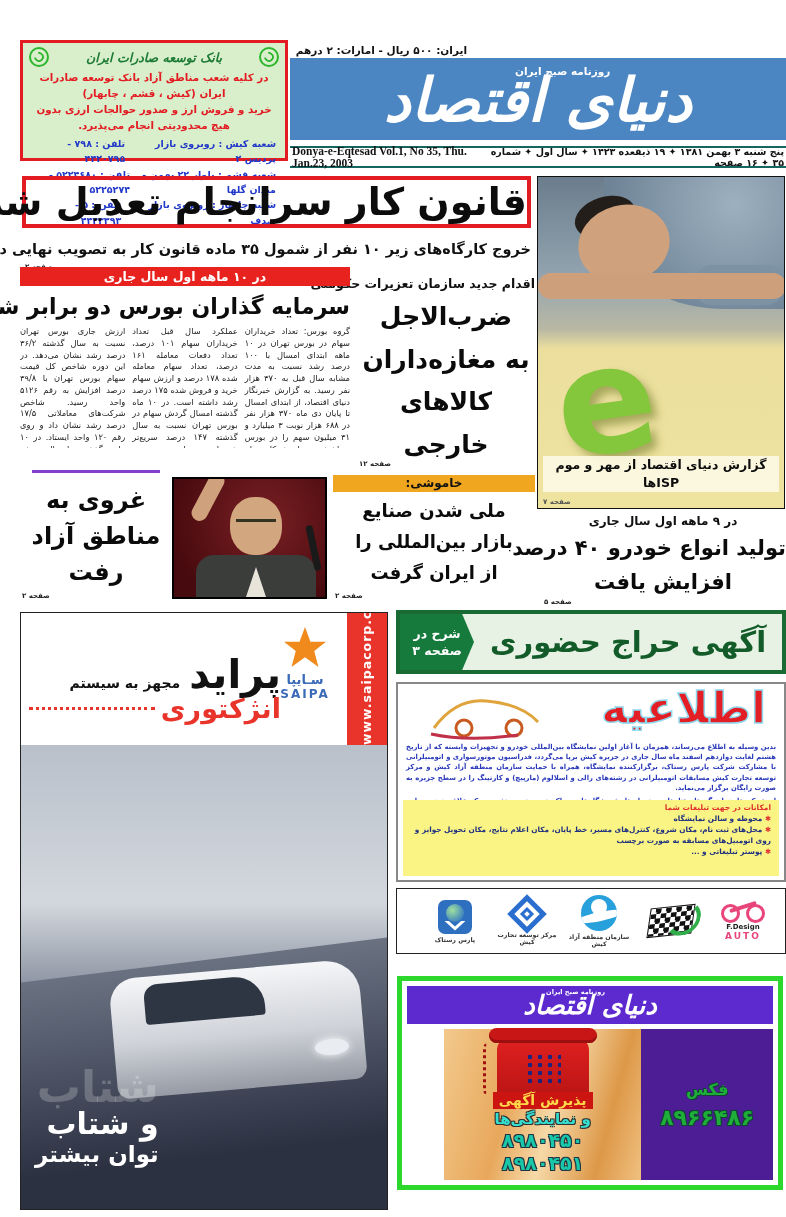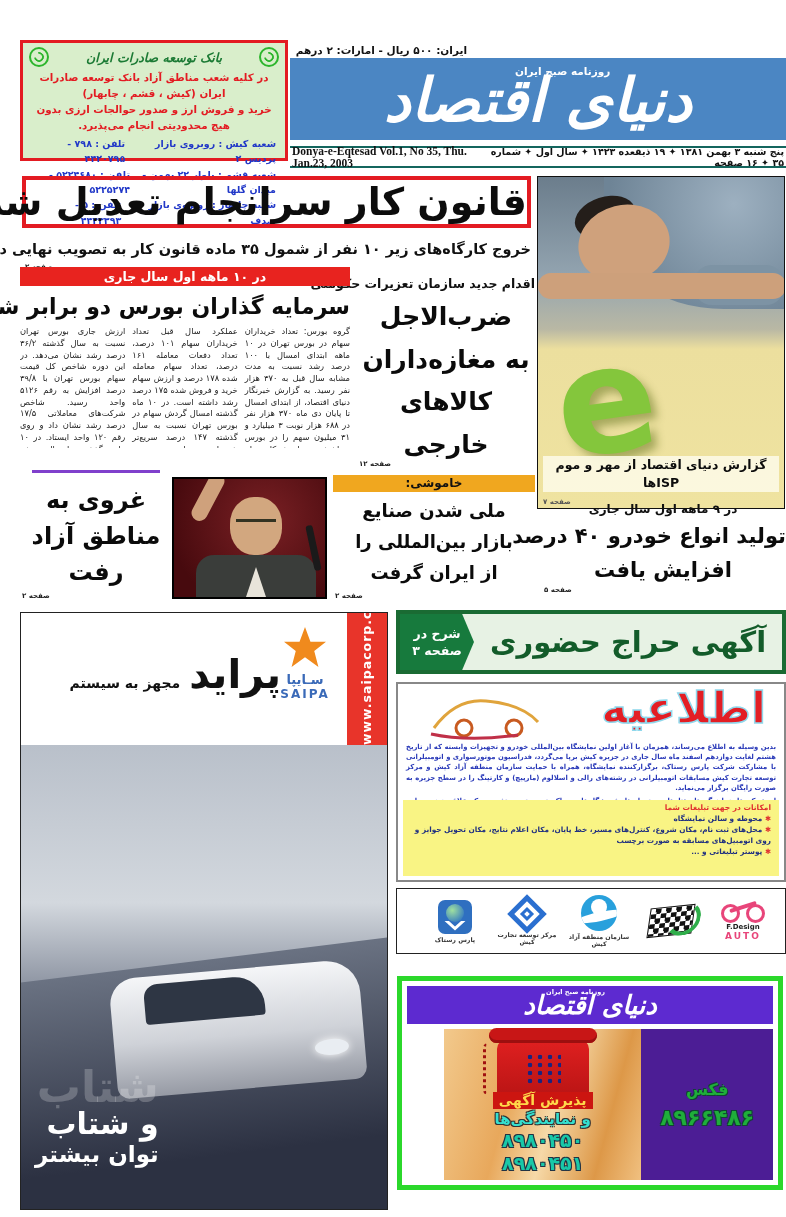--- a/index.html
+++ b/index.html
@@ -69,21 +69,21 @@
   .spk-suit { position:absolute; left:22px; bottom:-4px; width:120px; height:46px; background:#3a3d3a; border-radius:18px 18px 0 0; }
   .spk-shirt { position:absolute; left:72px; bottom:0; width:20px; height:30px; background:#e8e4da; clip-path:polygon(50% 0,100% 100%,0 100%); }
   .spk-mic { position:absolute; right:8px; top:46px; width:7px; height:46px; background:#1a1a1a; border-radius:3px; transform:rotate(-12deg); }
 
   .khamoushi { position:absolute; left:333px; top:475px; width:202px; height:125px; }
   .khamoushi-chip { height:17px; background:#f0a71f; font-size:12px; font-weight:bold; color:#111; text-align:center; line-height:17px; margin-bottom:4px; }
   .khamoushi-line { text-align:center; font-size:18px; font-weight:bold; color:#0b0b0b; line-height:1.72; white-space:nowrap; }
   .khamoushi-ref { position:absolute; left:2px; bottom:0; }
 
   
-  .auto-story { position:absolute; left:540px; top:502px; width:246px; height:92px; }
+  .auto-story { position:absolute; left:540px; top:514px; width:246px; height:92px; }
   .auto-kicker { text-align:center; font-size:12px; font-weight:bold; color:#111; margin-bottom:4px; }
   .auto-line { text-align:center; font-size:21px; font-weight:bold; color:#0b0b0b; line-height:1.6; white-space:nowrap; }
   .auto-ref { position:absolute; left:4px; bottom:0; }
 
   
   .saipa-ad { position:absolute; left:20px; top:612px; width:368px; height:598px; border:1px solid #222; background:#fff; overflow:hidden; }
   .saipa-strip { position:absolute; right:0; top:0; width:40px; height:132px; background:#e8342a; }
   .saipa-url { position:absolute; inset:0; color:#fff; font-size:12.5px; font-weight:bold; writing-mode:vertical-rl; transform:rotate(180deg); text-align:center; line-height:40px; direction:ltr; letter-spacing:1px; }
   .saipa-logo { position:absolute; right:52px; top:14px; width:60px; text-align:center; }
   .saipa-mark { width:42px; height:42px; margin:0 auto 3px; background:#f08a1d; clip-path:polygon(50% 0,63% 35%,100% 35%,72% 57%,82% 95%,50% 72%,18% 95%,28% 57%,0 35%,37% 35%); }
@@ -282,20 +282,24 @@
     <div class="saipa-logo">
       <div class="saipa-mark"></div>
       <div class="saipa-fa">سـایپا</div>
       <div class="saipa-en">SAIPA</div>
     </div>
     <div class="saipa-title">
       <div class="saipa-row1">
         <span class="saipa-big">پراید</span>
         <span class="saipa-small">مجهز به سیستم</span>
       </div>
+      <div class="saipa-row2">
+        <span class="saipa-accent">انژکتوری</span>
+        <span class="saipa-dots"></span>
+      </div>
     </div>
     <div class="saipa-photo">
       <div class="saipa-road"></div>
       <div class="car-body">
         <div class="car-glass"></div>
         <div class="car-light"></div>
       </div>
       <div class="saipa-overlay">
         <div class="saipa-ghost">شتاب</div>
         <div class="saipa-ov1">و شتاب</div>

